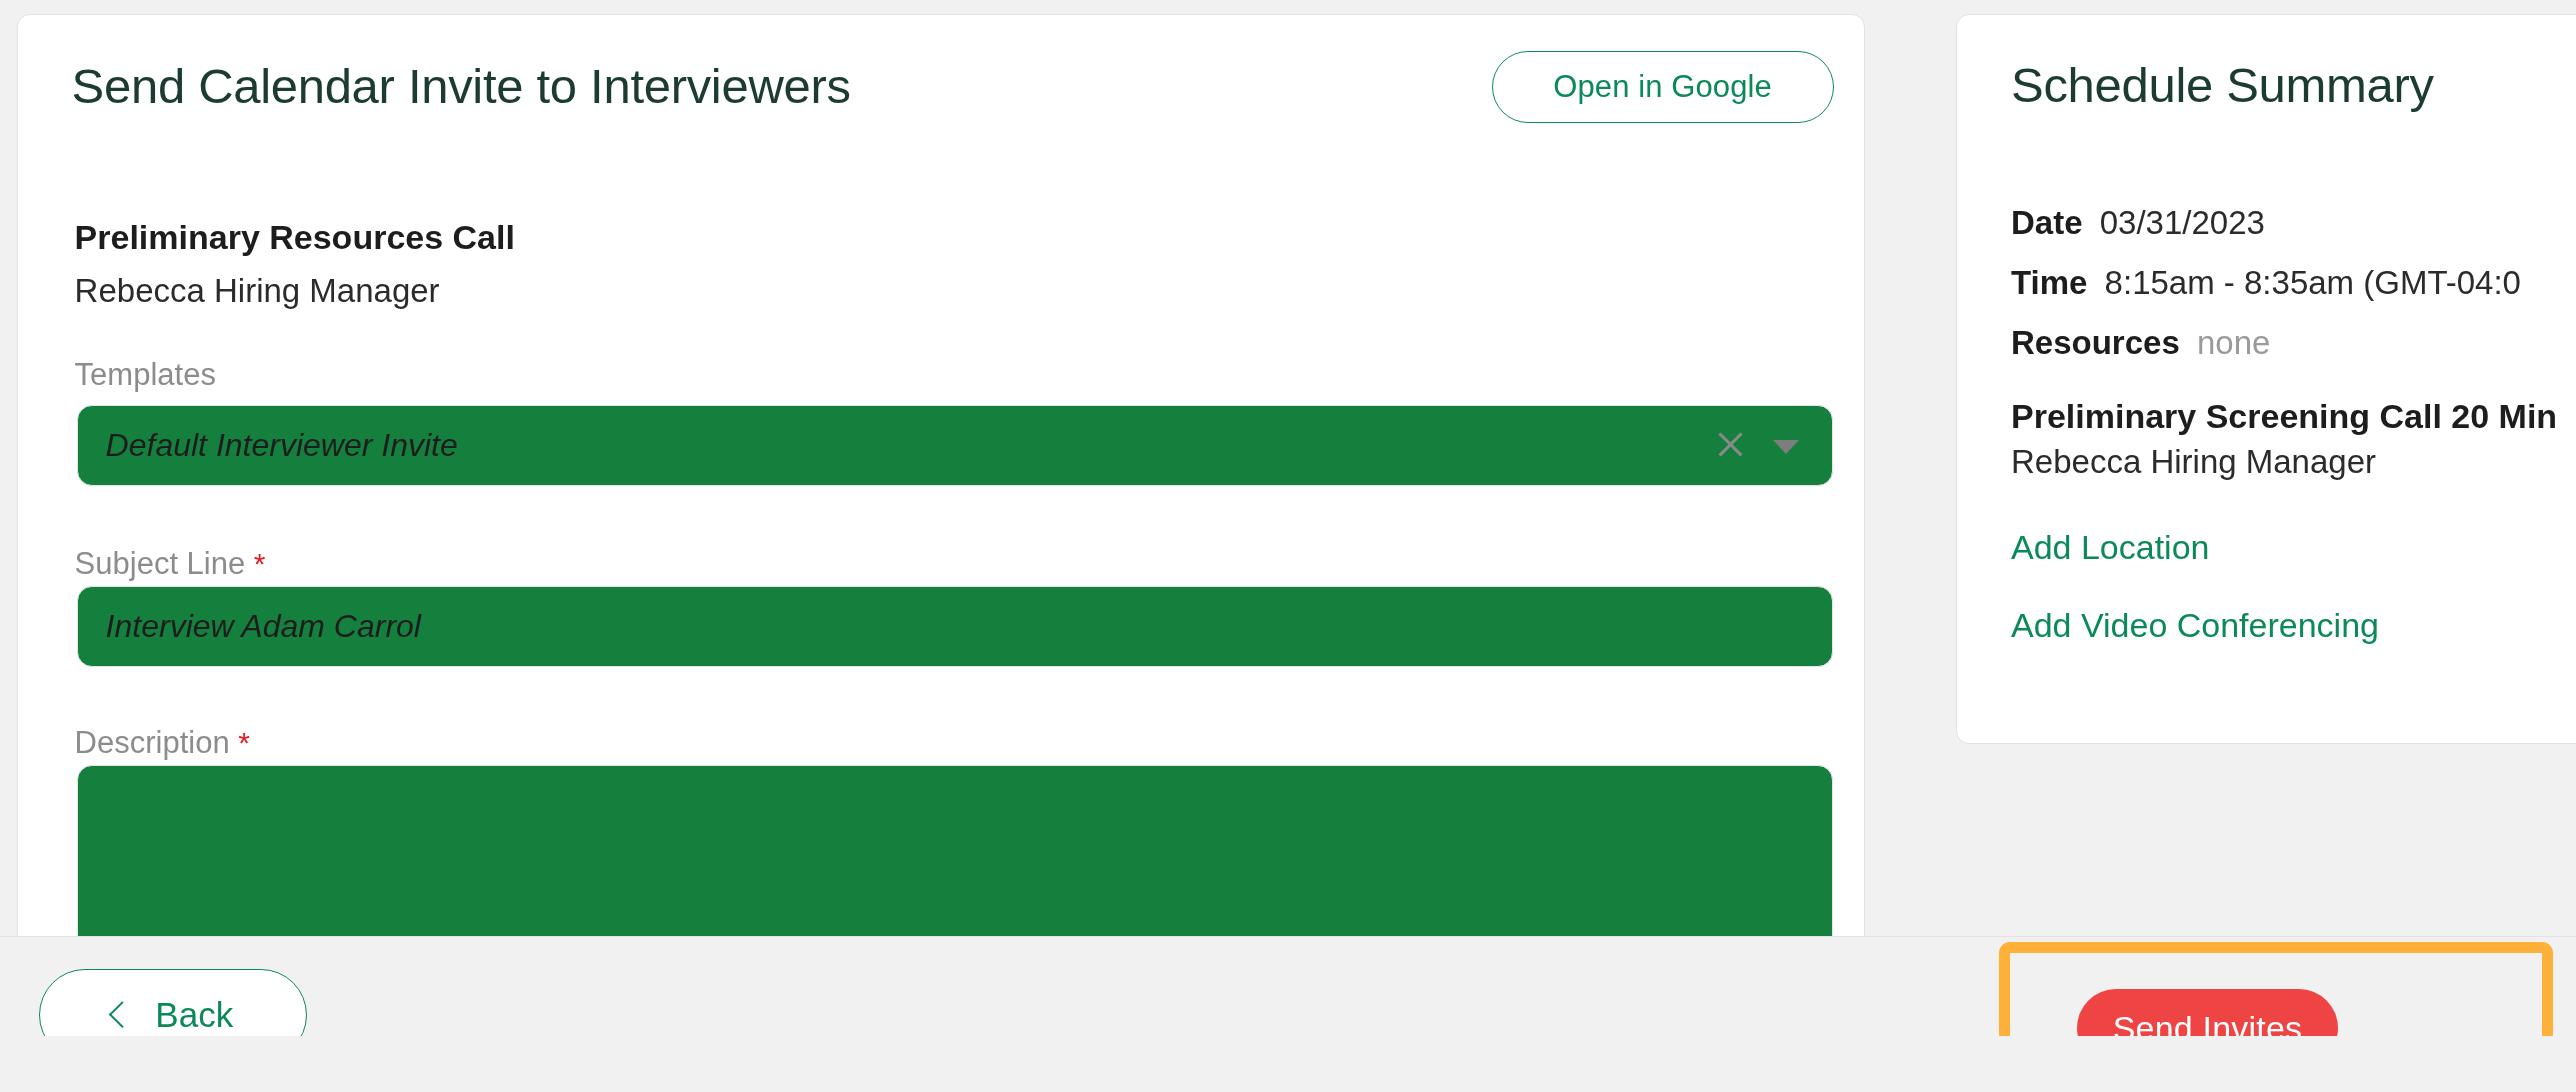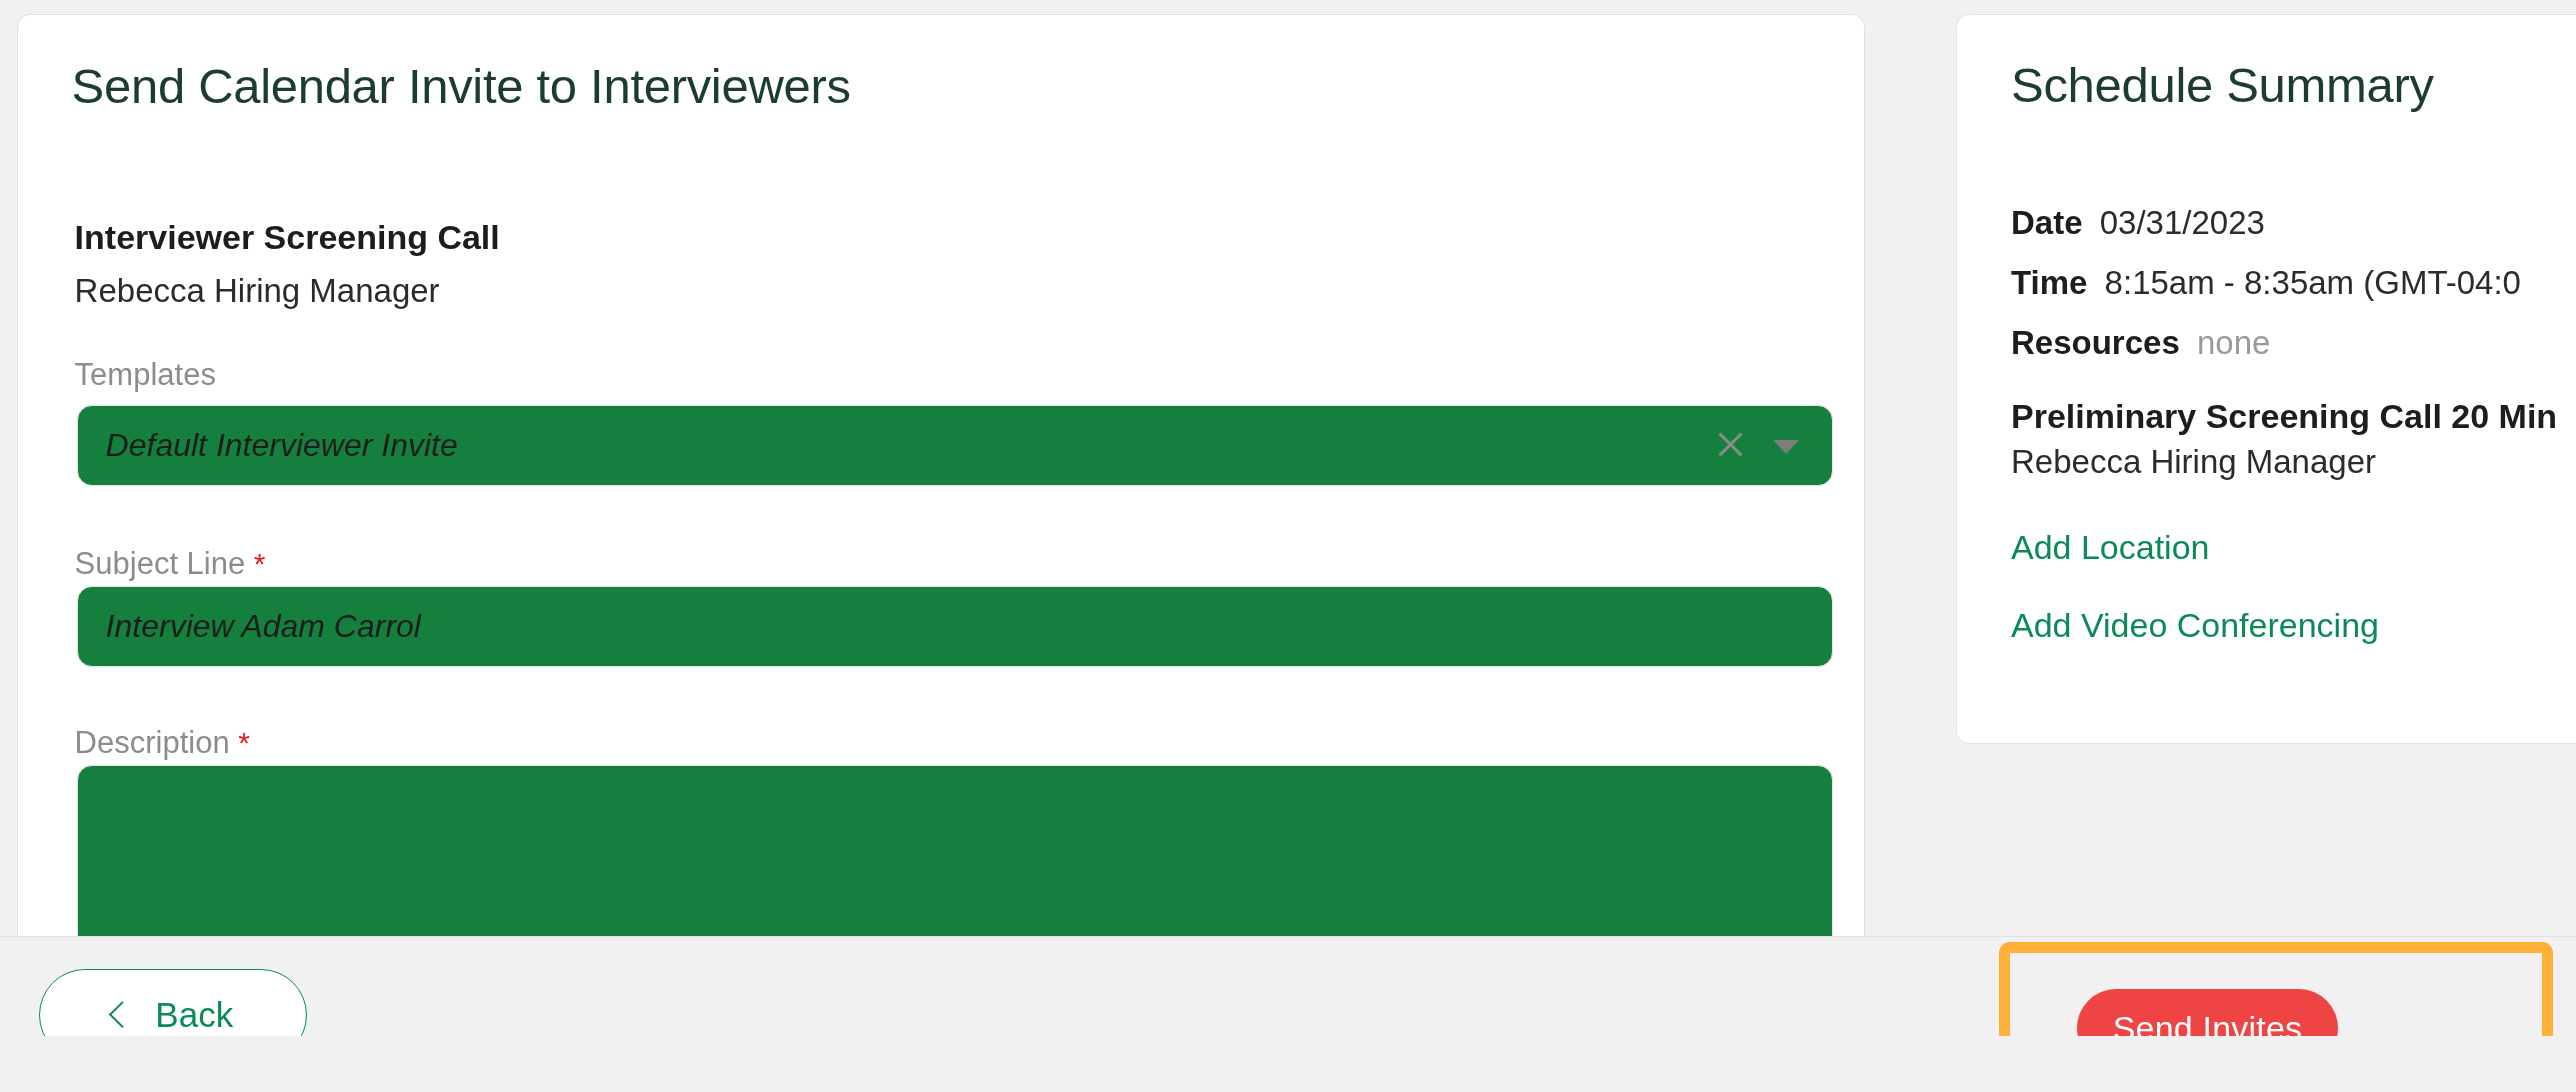--- a/index.html
+++ b/index.html
@@ -379,25 +379,26 @@
 <body>
 
 <div class="page">
 
   <div class="cards-area">
 
     <div class="card card-main">
 
       <div class="main-header">
         <div class="page-title">Send Calendar Invite to Interviewers</div>
+        <button class="btn-open-google">Open in Google</button>
       </div>
 
       <div class="main-body">
 
-        <div class="event-name">Interviewer Screening Call</div>
+        <div class="event-name">Preliminary Resources Call</div>
         <div class="event-organizer">Rebecca Hiring Manager</div>
 
         <div class="field-label lbl-templates">
           <span>Templates</span>
         </div>
         <div class="control select-templates">
           <span class="select-value">Default Interviewer Invite</span>
           <span class="select-clear"></span>
           <span class="select-chevron"></span>
         </div>

